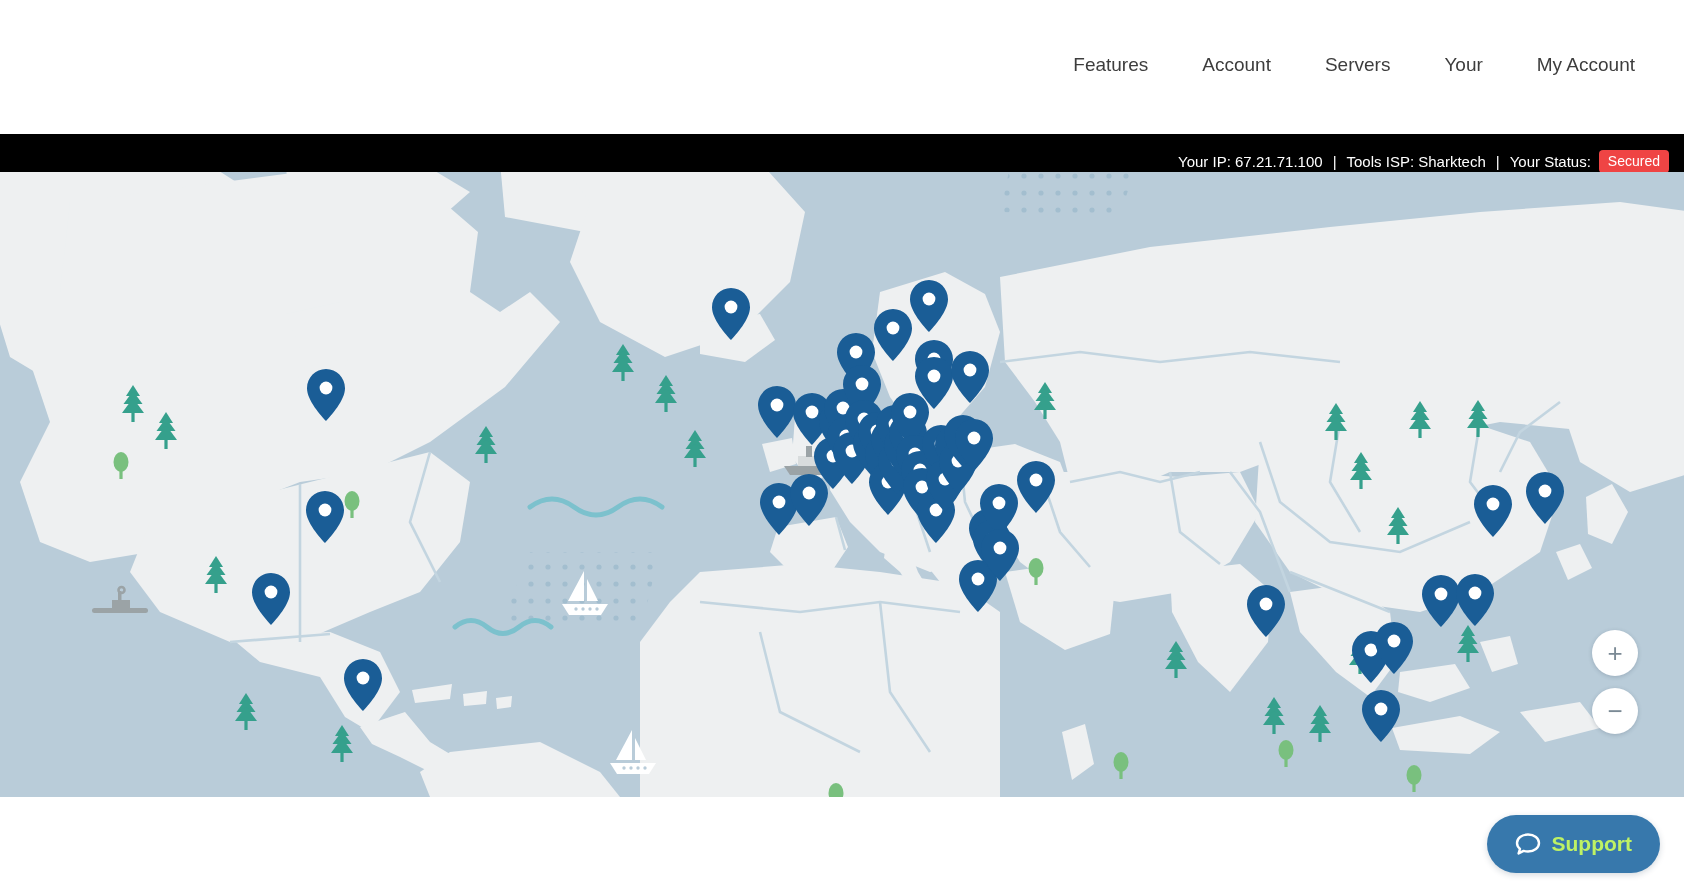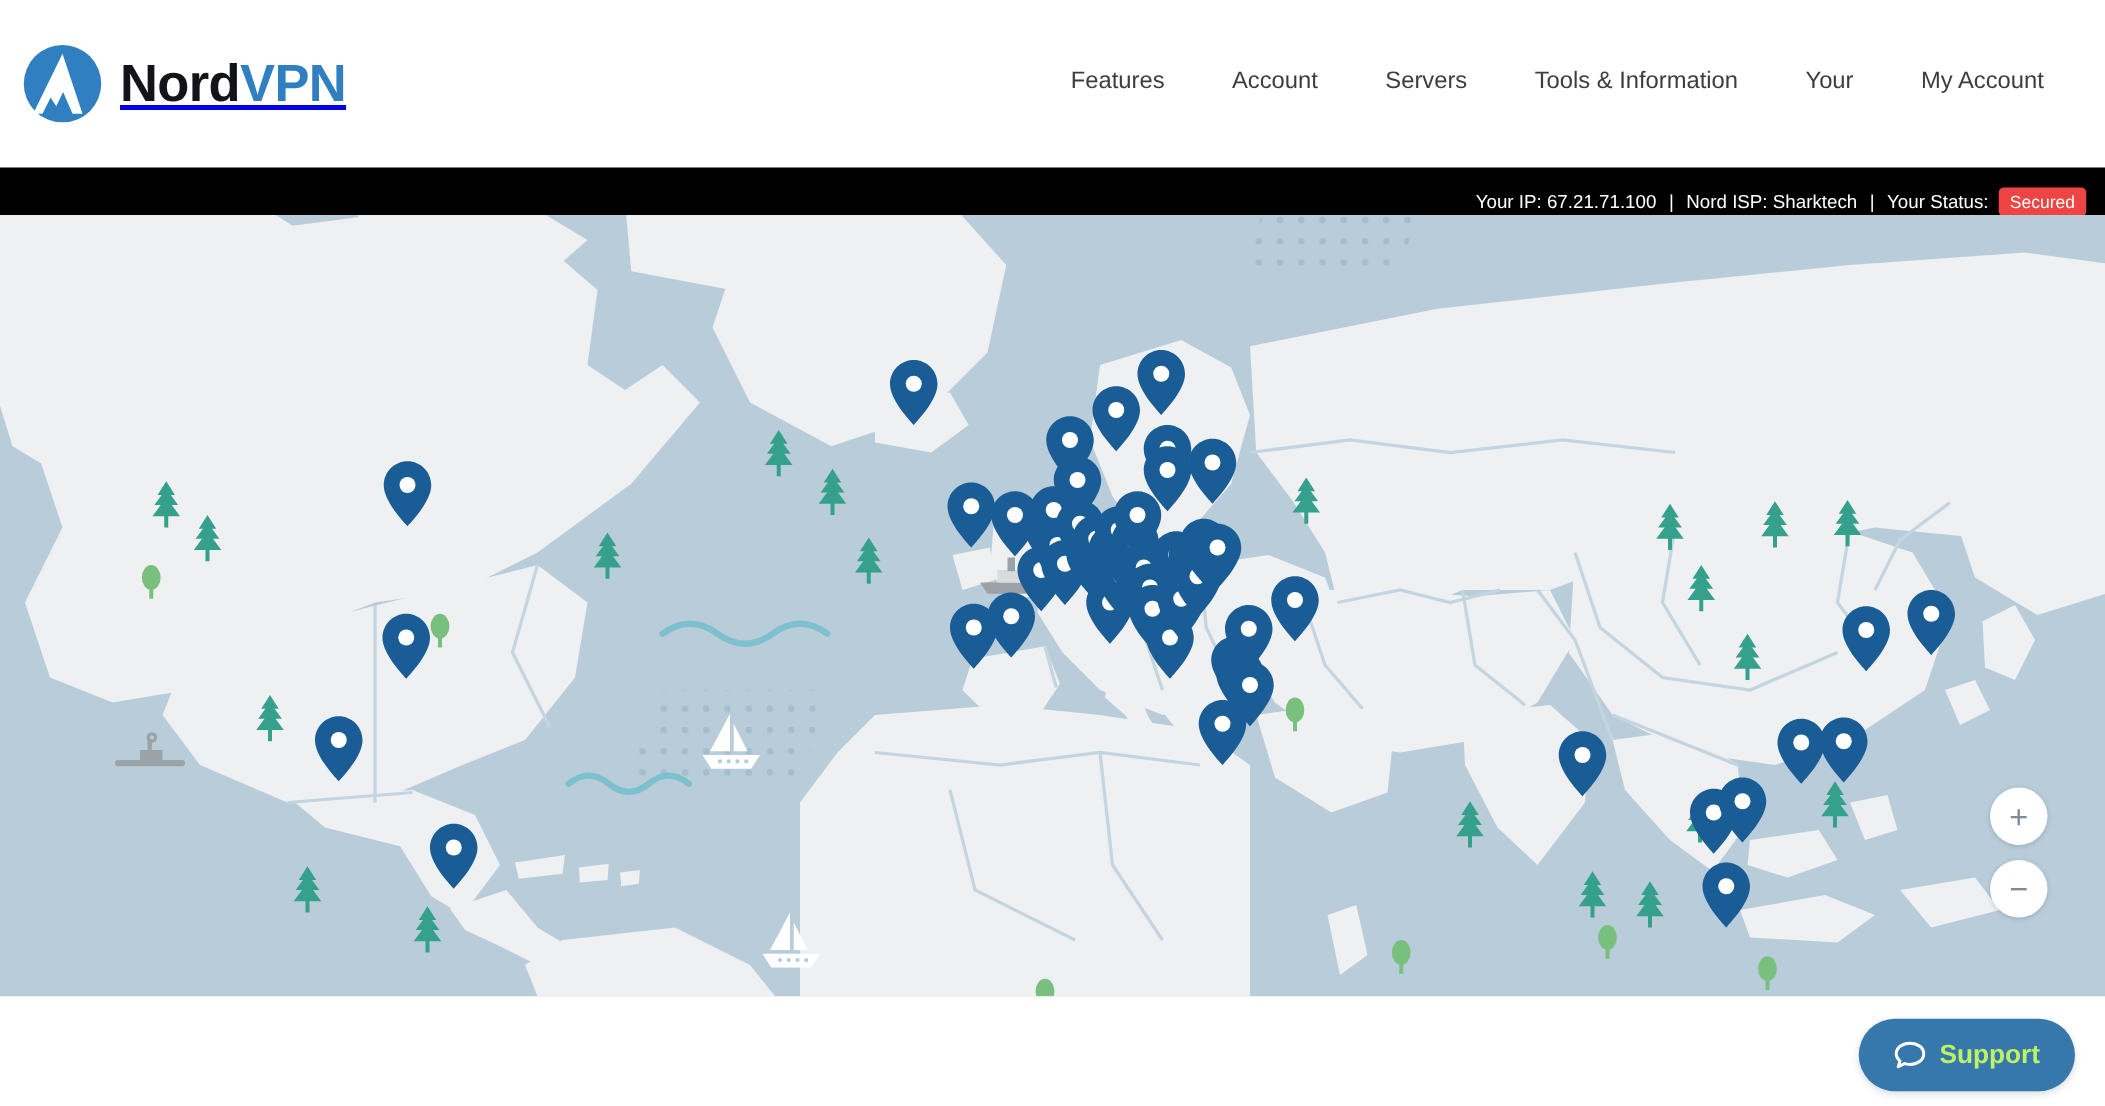--- a/index.html
+++ b/index.html
@@ -95,44 +95,34 @@
     color: #bef264; font-size: 21px; font-weight: bold;
     white-space: nowrap;
   }
   #support-icon { width: 26px; height: 24px; display: block; }
 </style>
 </head>
 <body>
 
 <div id="header">
 
-  <a id="brand" href="#">
-    <svg id="brand-mark" viewBox="0 0 64 62">
-      <circle cx="32" cy="31" r="31" fill="#2f7fc1"></circle>
-      <path d="M32 7 L48 55 L40 55 L32.5 37.5 L27 49 L22.5 42 L16 55 L8.5 55 Z" fill="#ffffff"></path>
-    </svg>
-    <span id="brand-text">
-      <span class="brand-nord">Nord</span><span class="brand-vpn">VPN</span>
-    </span>
-  </a>
 
   <nav id="mainnav">
     <a class="nav-link" href="#">Features</a>
     <a class="nav-link" href="#">Account</a>
     <a class="nav-link" href="#">Servers</a>
-    <a class="nav-link" href="#">Tools &amp; Information</a>
     <a class="nav-link" href="#">Your</a>
     <a class="nav-link" href="#">My Account</a>
   </nav>
 </div>
 
 <div id="statusbar">
   <span class="status-item">Your IP: 67.21.71.100</span>
   <span class="status-sep">|</span>
-  <span class="status-item">Nord ISP: Sharktech</span>
+  <span class="status-item">Tools ISP: Sharktech</span>
   <span class="status-sep">|</span>
   <span class="status-item">Your Status:</span>
   <span id="status-badge">Secured</span>
 </div>
 
 <div id="map">
   <svg viewBox="0 0 1684 625" preserveAspectRatio="none">
     <defs>
       <pattern id="dotpat" x="0" y="0" width="17" height="17" patternUnits="userSpaceOnUse">
         <circle cx="4" cy="4" r="2.6" fill="#9fbccd"></circle>

